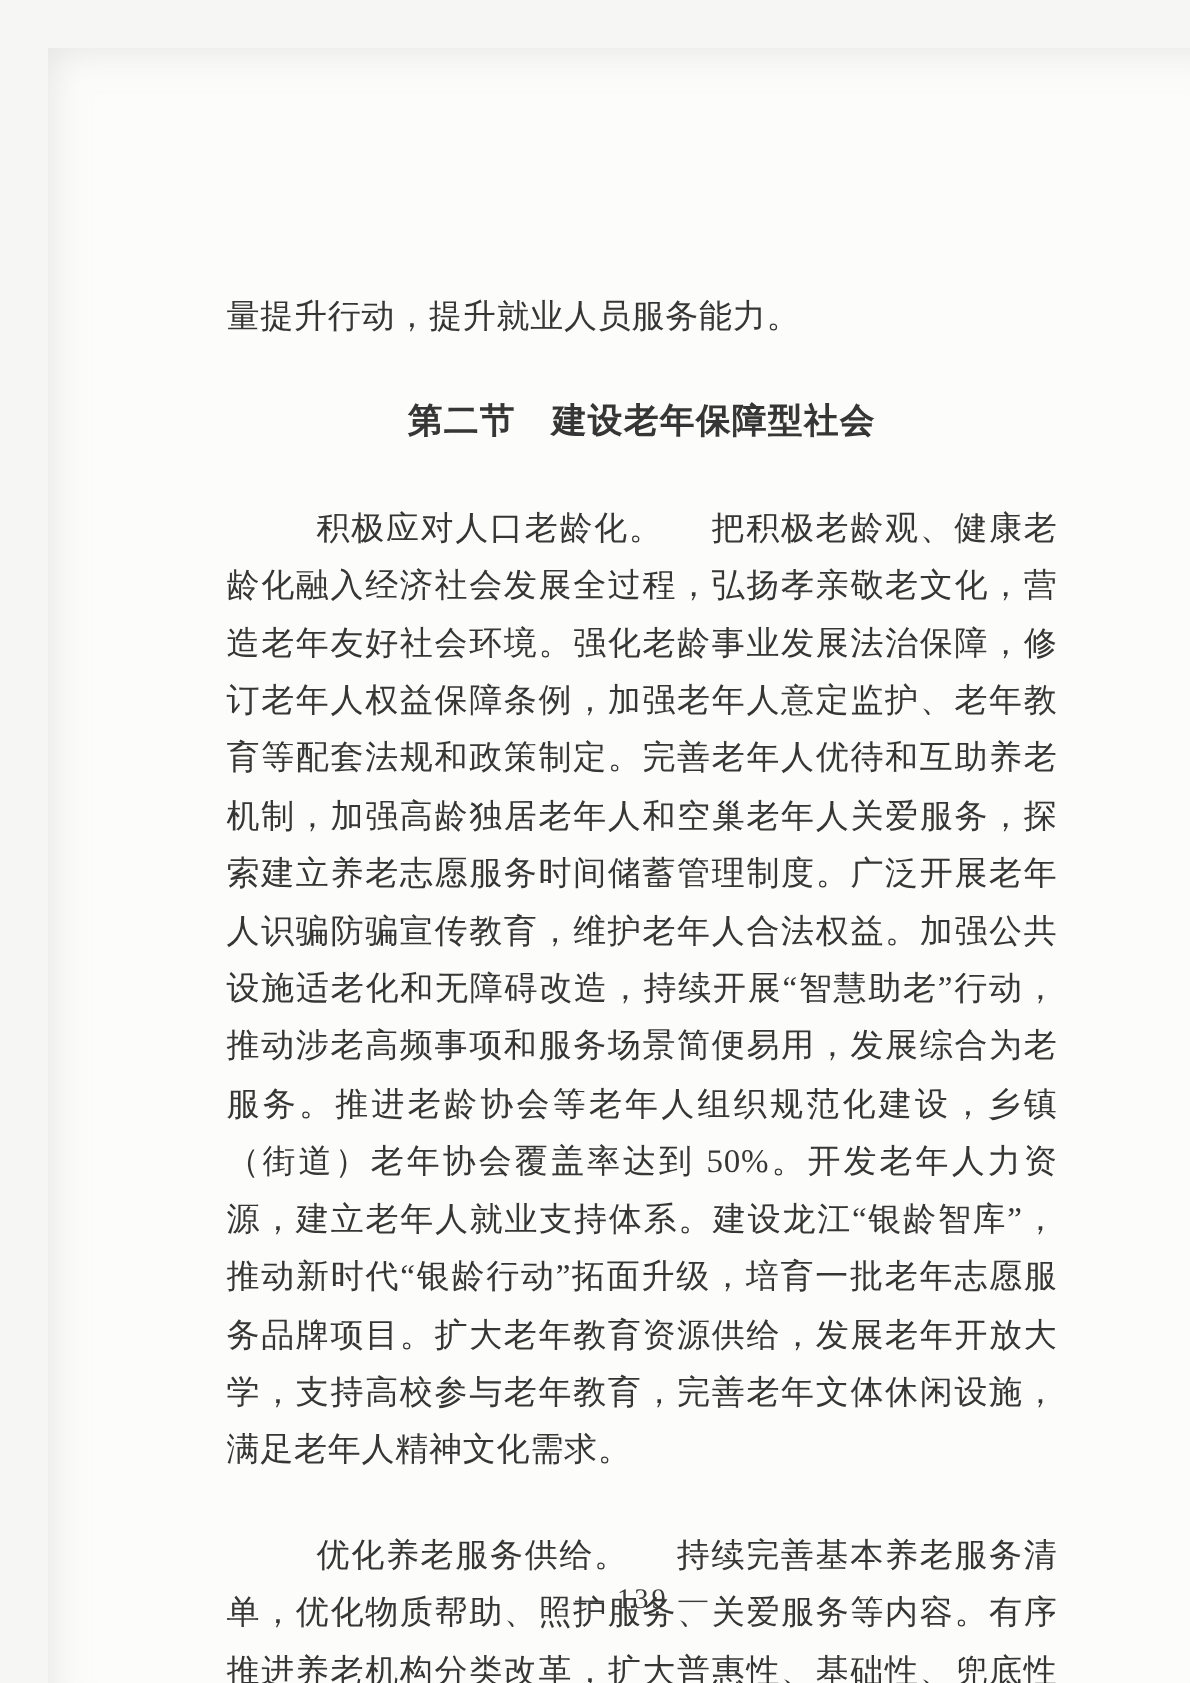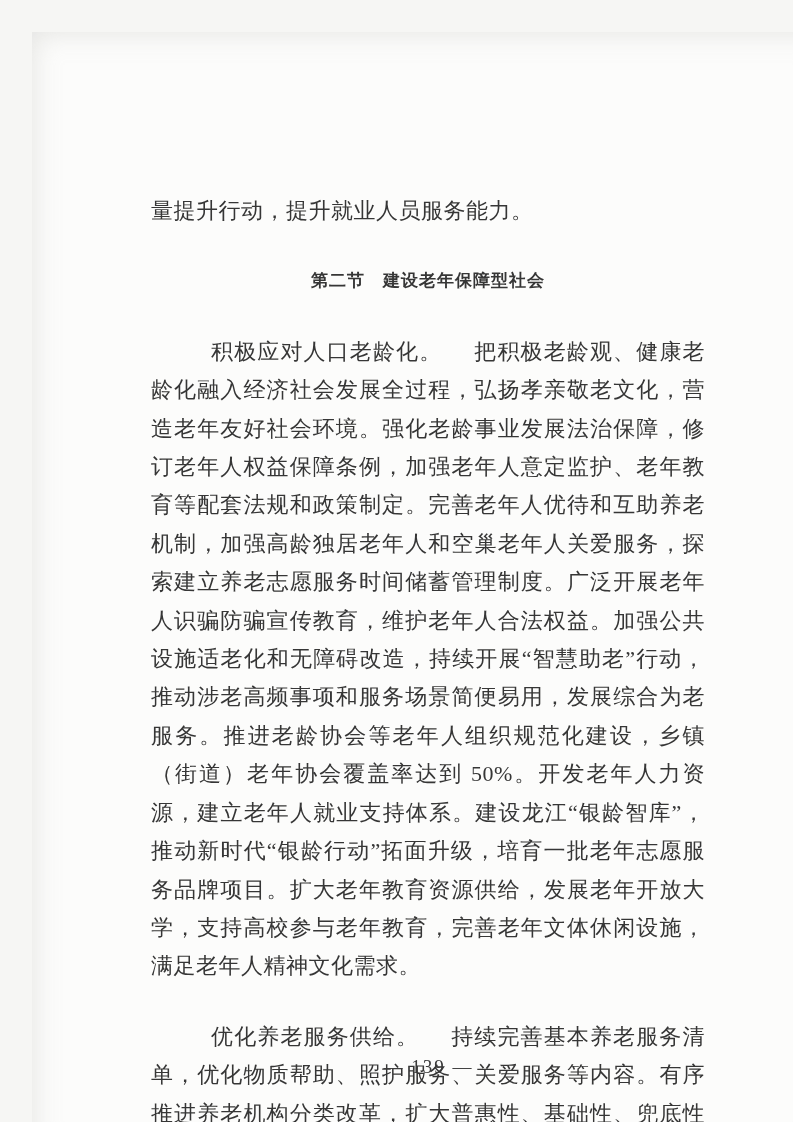--- a/index.html
+++ b/index.html
@@ -34,21 +34,21 @@
   }
 
   .continuation-line {
     text-indent: 0;
   }
 
   .section-heading {
     text-align: center;
     text-indent: 0;
     font-weight: bold;
-    font-size: 17px;
+    font-size: 23px;
     line-height: 38.4px;
     letter-spacing: 1px;
   }
 
   .body-paragraph {
     text-indent: 2em;
   }
 
   .paragraph-lead {
     font-weight: normal;

